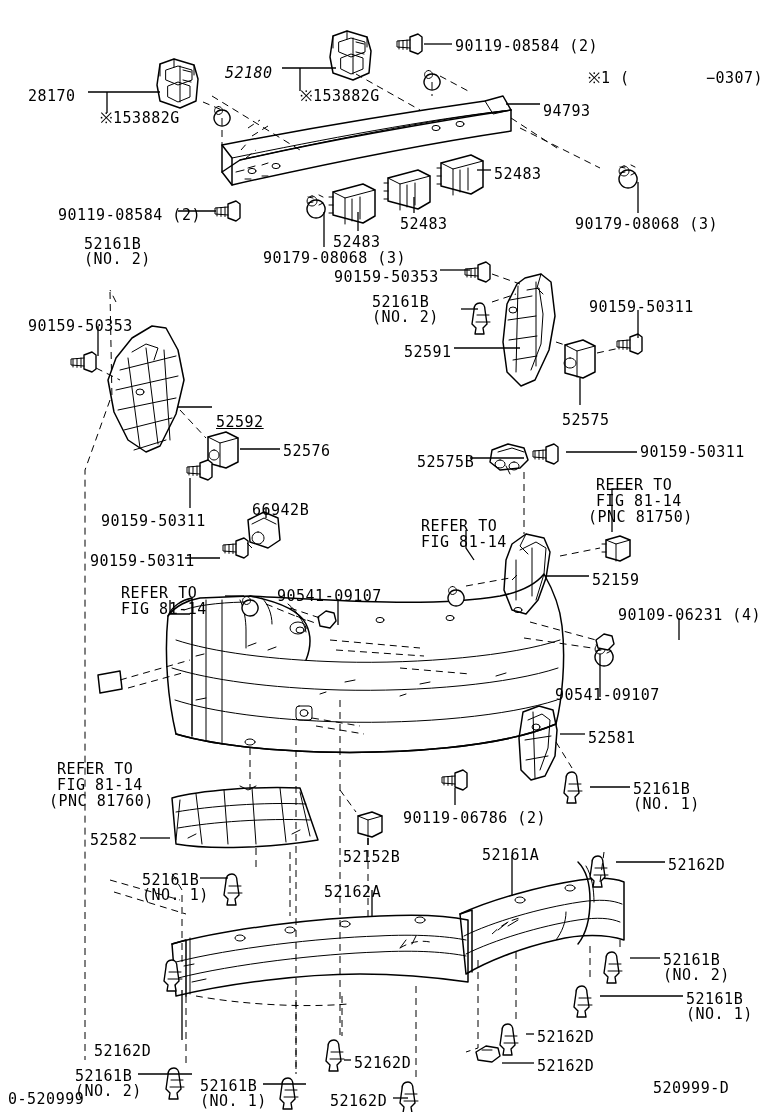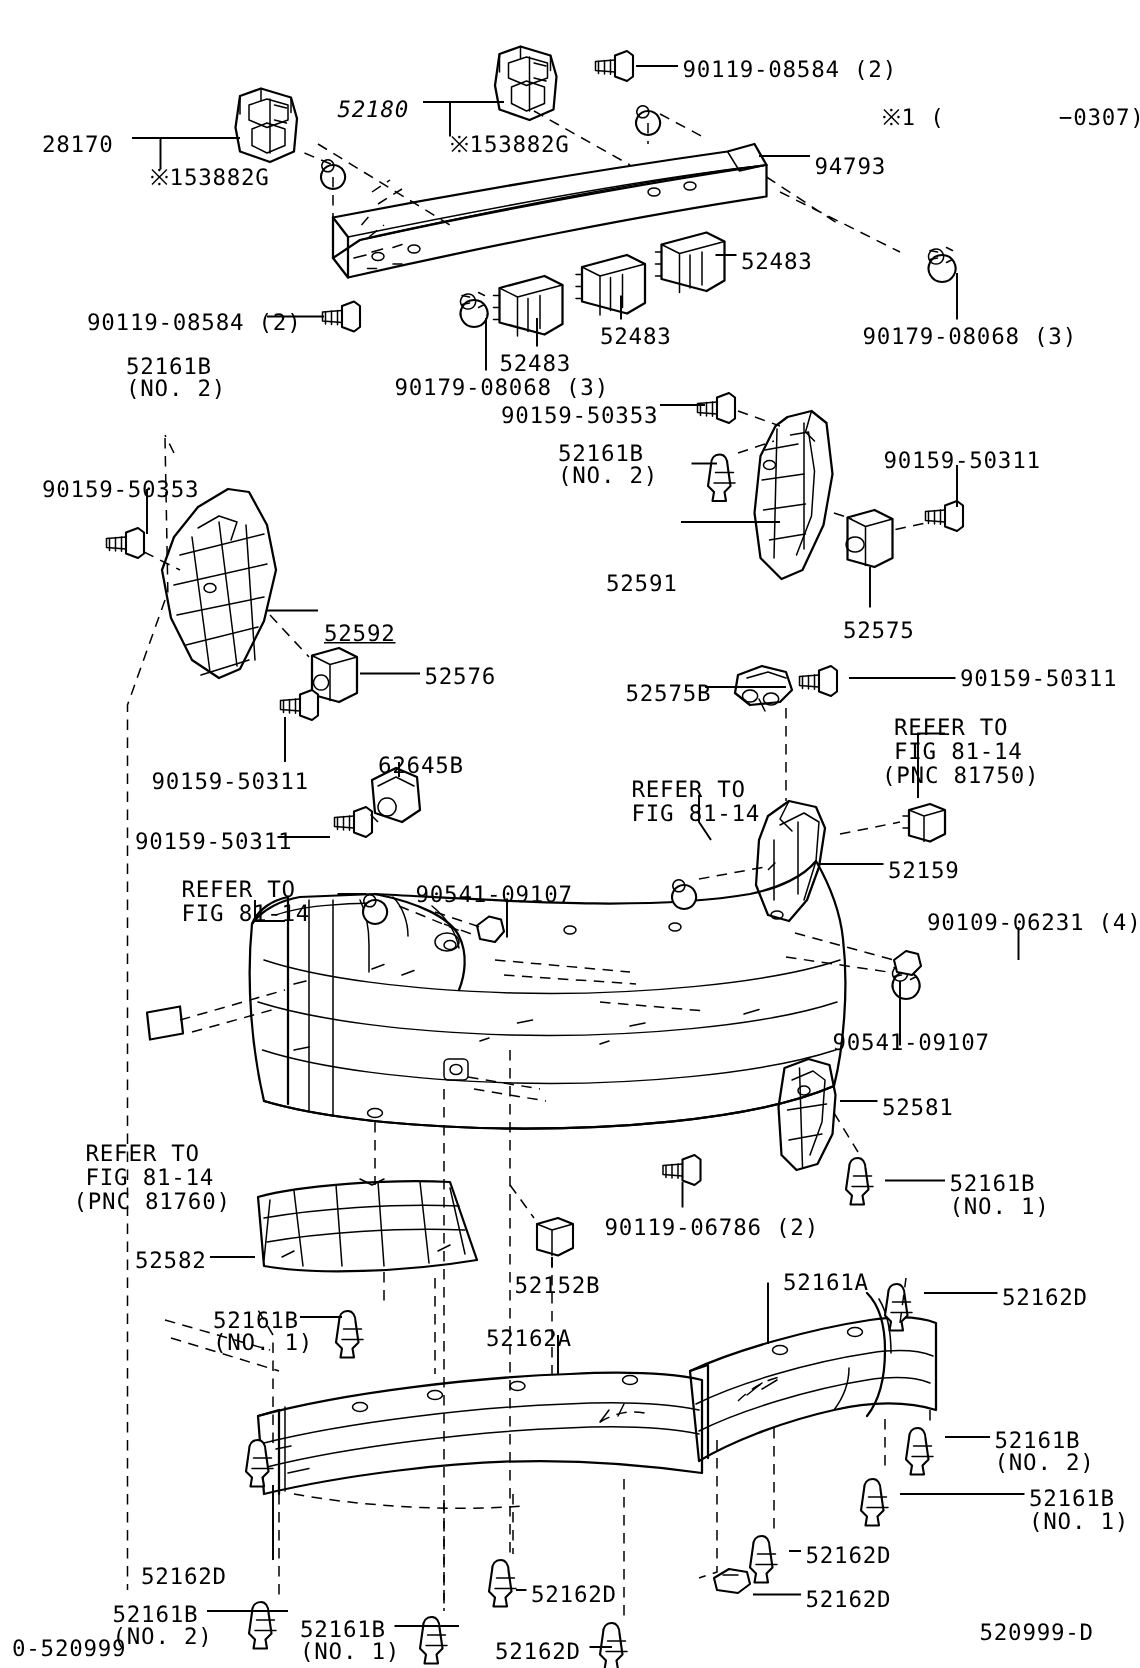--- a/index.html
+++ b/index.html
@@ -375,26 +375,26 @@
       <div class="lbl" style="left: 333px; top: 234px;">52483</div>
       <div class="lbl" style="left: 575px; top: 216px;">90179-08068 (3)</div>
       <div class="lbl" style="left: 263px; top: 250px;">90179-08068 (3)</div>
       <div class="lbl" style="left: 58px; top: 207px;">90119-08584 (2)</div>
       <div class="lbl" style="left: 84px; top: 236px;">52161B</div>
       <div class="lbl" style="left: 84px; top: 251px;">(NO. 2)</div>
       <div class="lbl" style="left: 334px; top: 269px;">90159-50353</div>
       <div class="lbl" style="left: 372px; top: 294px;">52161B</div>
       <div class="lbl" style="left: 372px; top: 309px;">(NO. 2)</div>
       <div class="lbl" style="left: 589px; top: 299px;">90159-50311</div>
-      <div class="lbl" style="left: 404px; top: 344px; margin-top: 37px;">52591</div>
+      <div class="lbl" style="left: 404px; top: 344px;">52591</div>
       <div class="lbl" style="left: 562px; top: 412px;">52575</div>
       <div class="lbl" style="left: 28px; top: 318px;">90159-50353</div>
       <div class="lbl" style="left: 216px; top: 414px; text-decoration: underline;">52592</div>
       <div class="lbl" style="left: 283px; top: 443px;">52576</div>
-      <div class="lbl" style="left: 252px; top: 502px;">62645B</div>
+      <div class="lbl" style="left: 252px; top: 502px;">66942B</div>
       <div class="lbl" style="left: 101px; top: 513px;">90159-50311</div>
       <div class="lbl" style="left: 90px; top: 553px;">90159-50311</div>
       <div class="lbl" style="left: 417px; top: 454px;">52575B</div>
       <div class="lbl" style="left: 640px; top: 444px;">90159-50311</div>
       <div class="lbl" style="left: 596px; top: 477px;">REFER TO</div>
       <div class="lbl" style="left: 596px; top: 493px;">FIG 81-14</div>
       <div class="lbl" style="left: 588px; top: 509px;">(PNC 81750)</div>
       <div class="lbl" style="left: 421px; top: 518px;">REFER TO</div>
       <div class="lbl" style="left: 421px; top: 534px;">FIG 81-14</div>
       <div class="lbl" style="left: 592px; top: 572px;">52159</div>
@@ -408,21 +408,21 @@
       <div class="lbl" style="left: 49px; top: 793px;">(PNC 81760)</div>
       <div class="lbl" style="left: 588px; top: 730px;">52581</div>
       <div class="lbl" style="left: 633px; top: 781px;">52161B</div>
       <div class="lbl" style="left: 633px; top: 796px;">(NO. 1)</div>
       <div class="lbl" style="left: 403px; top: 810px;">90119-06786 (2)</div>
       <div class="lbl" style="left: 343px; top: 849px;">52152B</div>
       <div class="lbl" style="left: 90px; top: 832px;">52582</div>
       <div class="lbl" style="left: 142px; top: 872px;">52161B</div>
       <div class="lbl" style="left: 142px; top: 887px;">(NO. 1)</div>
       <div class="lbl" style="left: 324px; top: 884px;">52162A</div>
-      <div class="lbl" style="left: 482px; top: 847px; margin-left: 40px;">52161A</div>
+      <div class="lbl" style="left: 482px; top: 847px;">52161A</div>
       <div class="lbl" style="left: 668px; top: 857px;">52162D</div>
       <div class="lbl" style="left: 663px; top: 952px;">52161B</div>
       <div class="lbl" style="left: 663px; top: 967px;">(NO. 2)</div>
       <div class="lbl" style="left: 686px; top: 991px;">52161B</div>
       <div class="lbl" style="left: 686px; top: 1006px;">(NO. 1)</div>
       <div class="lbl" style="left: 537px; top: 1029px;">52162D</div>
       <div class="lbl" style="left: 537px; top: 1058px;">52162D</div>
       <div class="lbl" style="left: 94px; top: 1043px;">52162D</div>
       <div class="lbl" style="left: 75px; top: 1068px;">52161B</div>
       <div class="lbl" style="left: 75px; top: 1083px;">(NO. 2)</div>

